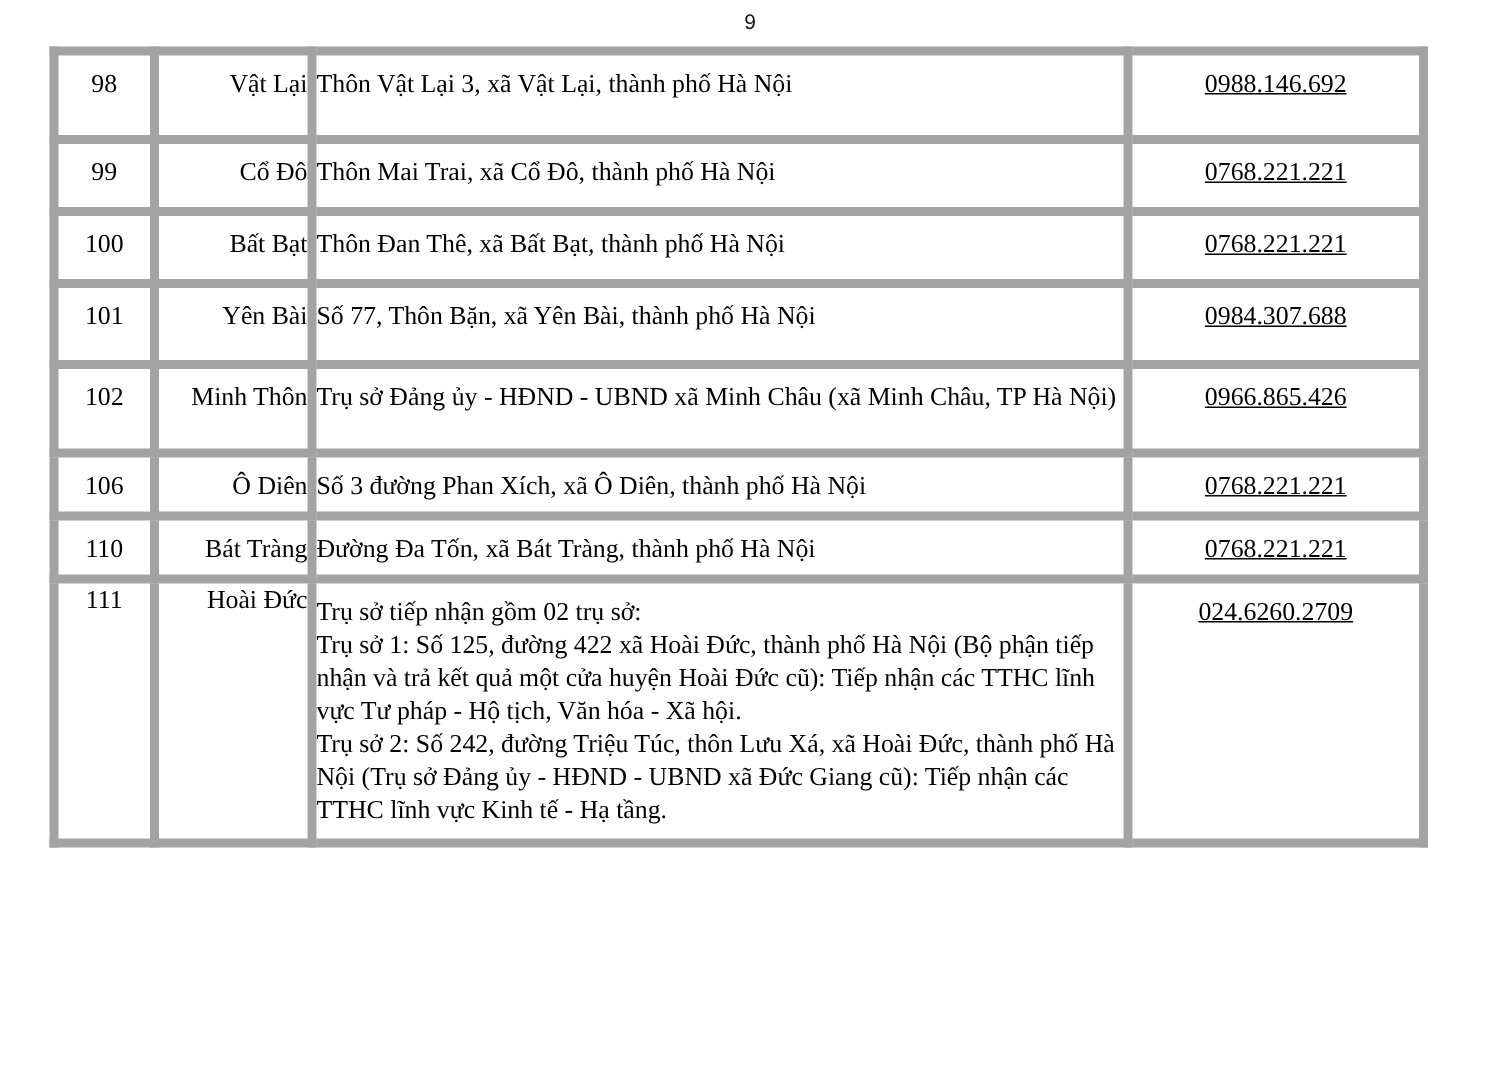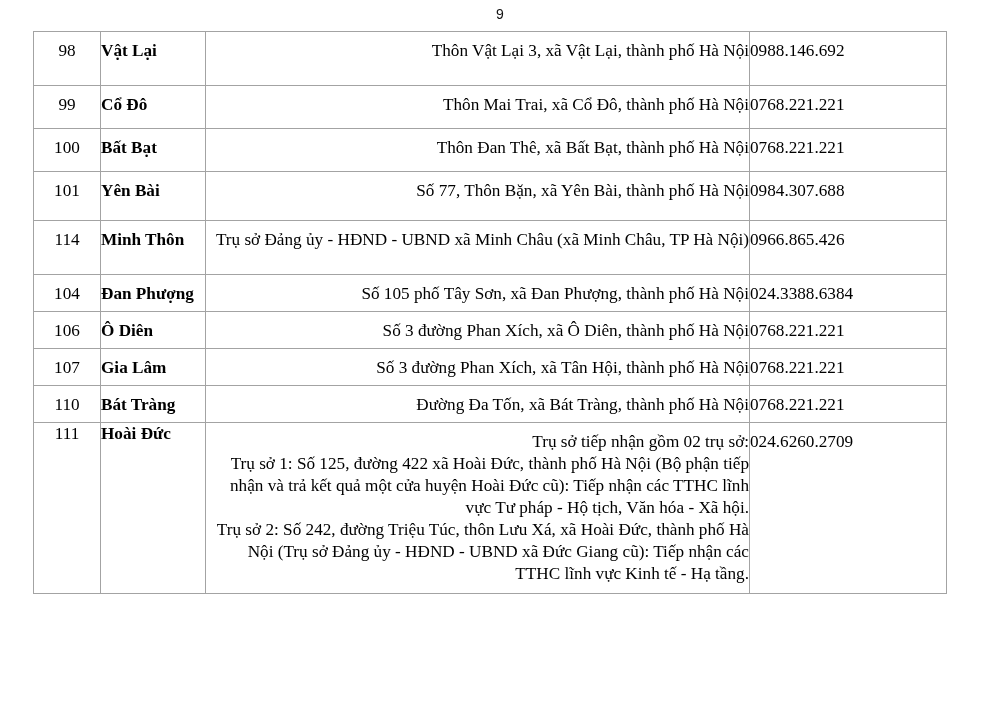--- a/index.html
+++ b/index.html
@@ -37,48 +37,49 @@
     left: 33px;
     top: 31px;
     width: 913px;
   }
   table.reg {
     border-collapse: collapse;
     width: 913px;
     table-layout: fixed;
   }
   table.reg td {
-    border: 1px solid #a3a3a3;
+    border: 6px solid #a3a3a3;
     padding: 0;
     vertical-align: top;
     font-size: 17.2px;
     line-height: 22px;
   }
   col.c-stt  { width: 67px; }
   col.c-name { width: 105px; }
   col.c-addr { width: 544px; }
   col.c-tel  { width: 197px; }
 
   td.stt {
     text-align: center;
     font-size: 17.2px;
   }
   td.name {
+    text-align: right;
+    font-weight: normal;
+    font-size: 17.2px;
+  }
+  td.addr {
     text-align: left;
-    font-weight: bold;
-    font-size: 17.2px;
-  }
-  td.addr {
-    text-align: right;
     padding-left: 9px;
     padding-right: 6px;
   }
   td.tel {
-    text-align: left;
-    font-size: 17.2px;
+    text-align: center;
+    font-size: 17.2px;
+    text-decoration: underline;
   }
   
   .cellpad { padding-top: 8px; padding-bottom: 8px; }
 
   
   tr.h-tall  td > .cellpad { padding-bottom: 23px; }
   tr.h-short td > .cellpad { padding-bottom: 12px; }
   tr.h-med   td > .cellpad { padding-bottom: 18px; }
   tr.h-reg   td > .cellpad { padding-bottom: 6px; }
 
@@ -155,69 +156,41 @@
             </td>
             <td class="addr">
               <div class="cellpad addr-block">Số 77, Thôn Bặn, xã Yên Bài, thành phố Hà Nội</div>
             </td>
             <td class="tel">
               <div class="cellpad">0984.307.688</div>
             </td>
           </tr>
           <tr class="h-tall">
             <td class="stt">
-              <div class="cellpad">114</div>
+              <div class="cellpad">102</div>
             </td>
             <td class="name">
               <div class="cellpad">Minh Thôn</div>
             </td>
             <td class="addr">
               <div class="cellpad addr-block">Trụ sở Đảng ủy - HĐND - UBND xã Minh Châu (xã Minh Châu, TP Hà Nội)</div>
             </td>
             <td class="tel">
               <div class="cellpad">0966.865.426</div>
             </td>
           </tr>
           <tr class="h-reg">
             <td class="stt">
-              <div class="cellpad">104</div>
-            </td>
-            <td class="name">
-              <div class="cellpad">Đan Phượng</div>
-            </td>
-            <td class="addr">
-              <div class="cellpad addr-block">Số 105 phố Tây Sơn, xã Đan Phượng, thành phố Hà Nội</div>
-            </td>
-            <td class="tel">
-              <div class="cellpad">024.3388.6384</div>
-            </td>
-          </tr>
-          <tr class="h-reg">
-            <td class="stt">
               <div class="cellpad">106</div>
             </td>
             <td class="name">
               <div class="cellpad">Ô Diên</div>
             </td>
             <td class="addr">
               <div class="cellpad addr-block">Số 3 đường Phan Xích, xã Ô Diên, thành phố Hà Nội</div>
-            </td>
-            <td class="tel">
-              <div class="cellpad">0768.221.221</div>
-            </td>
-          </tr>
-          <tr class="h-reg">
-            <td class="stt">
-              <div class="cellpad">107</div>
-            </td>
-            <td class="name">
-              <div class="cellpad">Gia Lâm</div>
-            </td>
-            <td class="addr">
-              <div class="cellpad addr-block">Số 3 đường Phan Xích, xã Tân Hội, thành phố Hà Nội</div>
             </td>
             <td class="tel">
               <div class="cellpad">0768.221.221</div>
             </td>
           </tr>
           <tr class="h-reg">
             <td class="stt">
               <div class="cellpad">110</div>
             </td>
             <td class="name">

